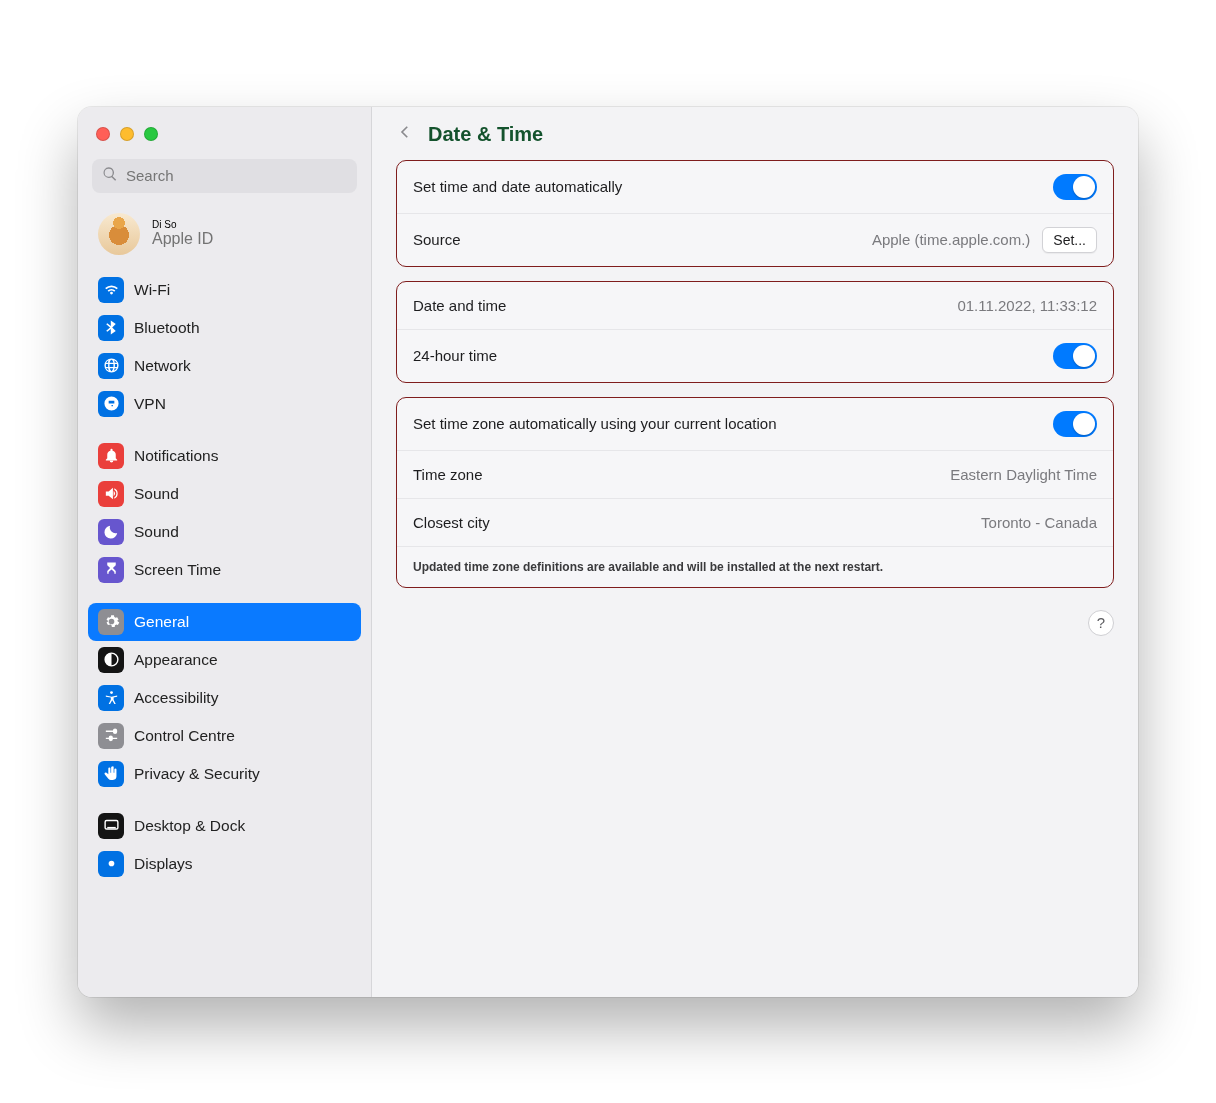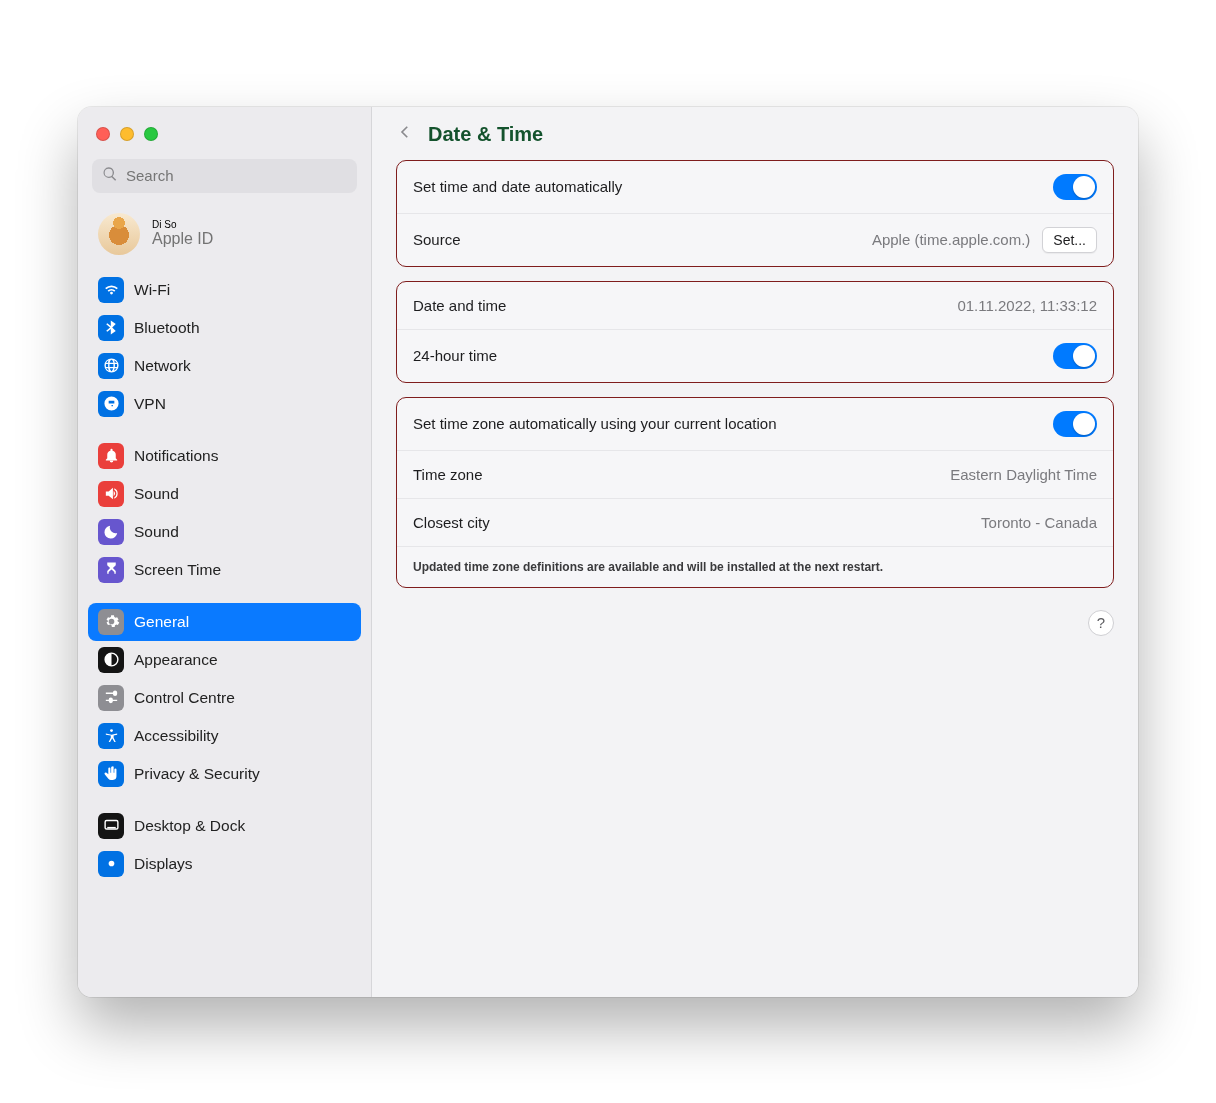--- a/index.html
+++ b/index.html
@@ -213,35 +213,35 @@
           <div class="side-item">
             <span class="side-icon" style="background: rgb(20, 20, 20);">
               <svg viewBox="0 0 24 24">
                 <path d="M12 3a9 9 0 100 18V3z"></path>
                 <circle cx="12" cy="12" r="9" fill="none" stroke="#fff" stroke-width="2"></circle>
               </svg>
             </span>
             <span>Appearance</span>
           </div>
           <div class="side-item">
-            <span class="side-icon" style="background: rgb(142, 142, 147);">
-              <svg viewBox="0 0 24 24">
-                <path d="M4 7h10a3 3 0 006 0h0V5h0a3 3 0 00-6 0H4zm0 10h4a3 3 0 006 0h6v-2h-6a3 3 0 00-6 0H4z"></path>
-              </svg>
-            </span>
-            <span>Control Centre</span>
-          </div>
-          <div class="side-item">
             <span class="side-icon" style="background: rgb(0, 113, 227);">
               <svg viewBox="0 0 24 24">
                 <circle cx="12" cy="5" r="2"></circle>
                 <path d="M4 9l8 2 8-2v2l-5 1v3l3 6h-2l-3-5-3 5H8l3-6v-3L4 11z"></path>
               </svg>
             </span>
             <span>Accessibility</span>
+          </div>
+          <div class="side-item">
+            <span class="side-icon" style="background: rgb(142, 142, 147);">
+              <svg viewBox="0 0 24 24">
+                <path d="M4 7h10a3 3 0 006 0h0V5h0a3 3 0 00-6 0H4zm0 10h4a3 3 0 006 0h6v-2h-6a3 3 0 00-6 0H4z"></path>
+              </svg>
+            </span>
+            <span>Control Centre</span>
           </div>
           <div class="side-item">
             <span class="side-icon" style="background: rgb(0, 113, 227);">
               <svg viewBox="0 0 24 24">
                 <path d="M13 2a1.5 1.5 0 00-1.5 1.5V11h-1V5A1.5 1.5 0 007.5 5v8L5 11a1.7 1.7 0 00-2.4 2.4l5 6A5 5 0 0012 21h2a5 5 0 005-5V6.5A1.5 1.5 0 0016 6.5V11h-1V4a1.5 1.5 0 00-2-2z"></path>
               </svg>
             </span>
             <span>Privacy &amp; Security</span>
           </div>
         </div>

